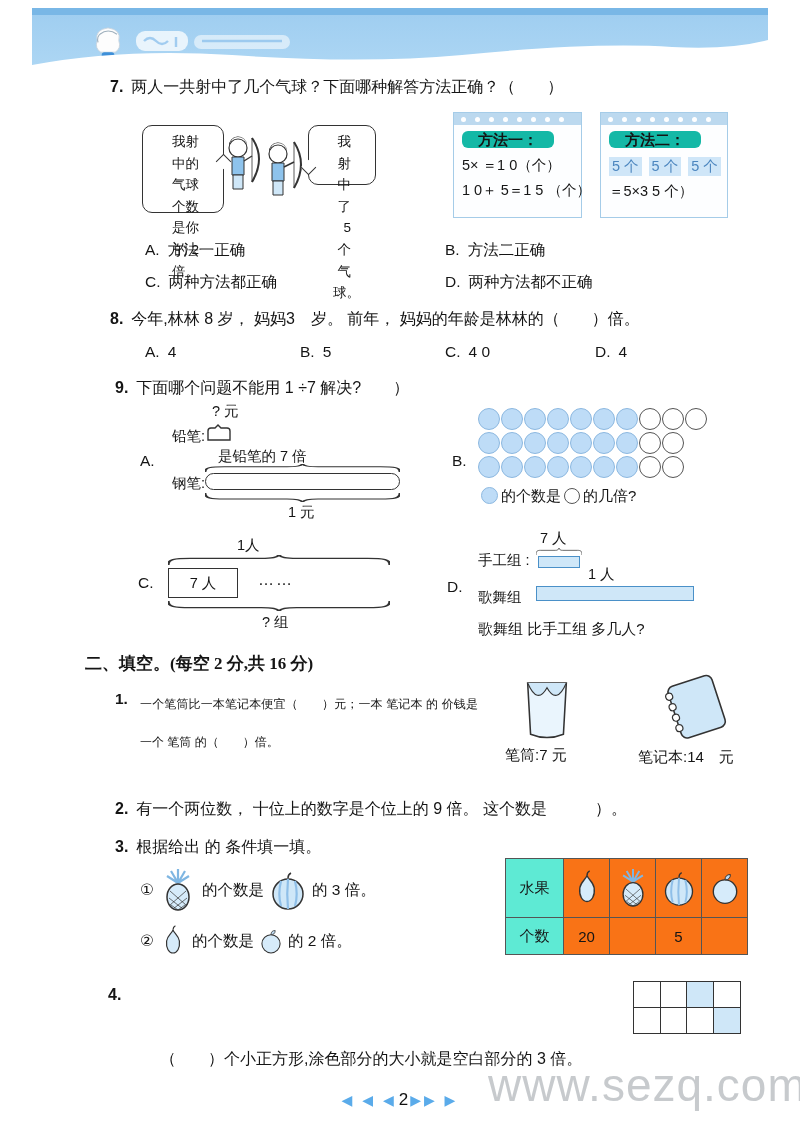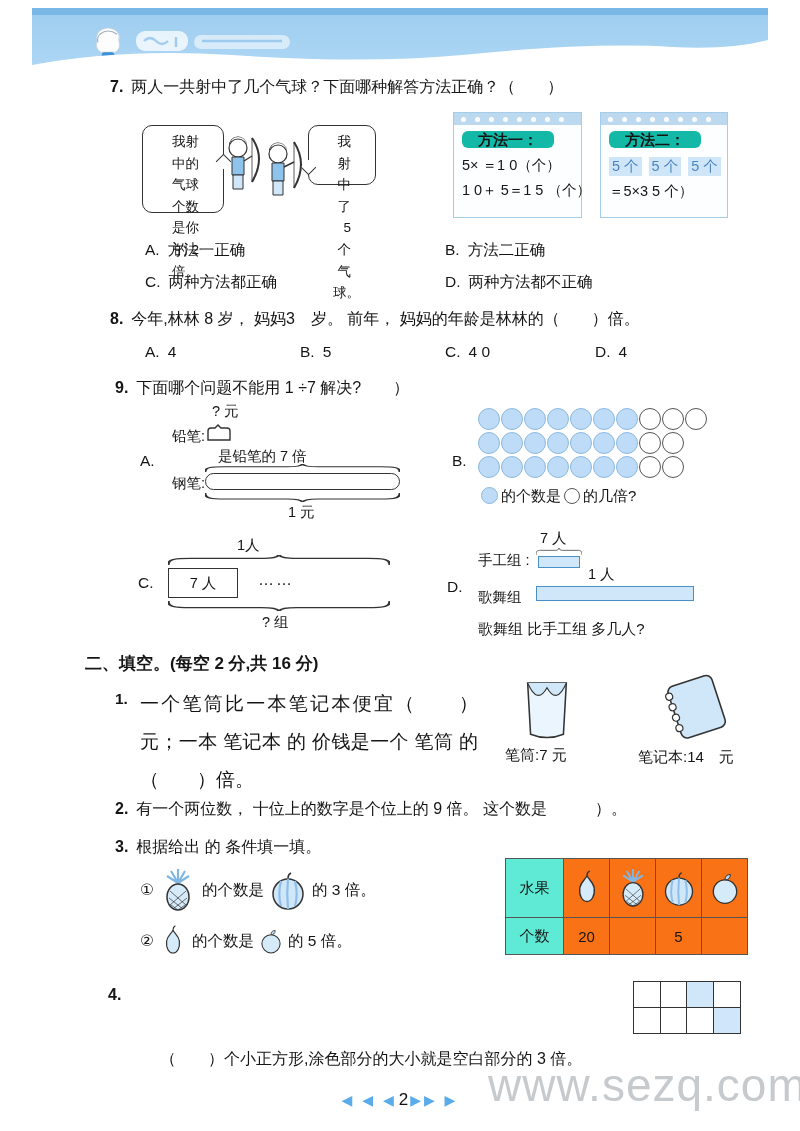--- a/index.html
+++ b/index.html
@@ -48,21 +48,21 @@
   .cap{position:absolute;font-size:15px;}
   .bar-outline{position:absolute;border:1.6px solid #333;border-radius:9px;background:#fff;box-sizing:border-box;}
   .bar-blue{position:absolute;border:1.5px solid #4a90c8;background:#cfe7f8;box-sizing:border-box;}
   .brace{position:absolute;}
   .brace path{stroke:#333;stroke-width:1.4;fill:none;}
   .kbox{position:absolute;border:1.6px solid #333;background:#fff;box-sizing:border-box;
         display:flex;align-items:center;justify-content:center;font-size:14.5px;}
 
   
   .sec-title{position:absolute;font-size:17px;font-weight:bold;}
-  .para{position:absolute;font-size:19px;line-height:38px;text-align:justify;}
+  .para{position:absolute;font-size:12px;line-height:38px;text-align:justify;}
   .fruit{display:inline-block;vertical-align:middle;}
   .fruit svg{display:block;}
   .cond{position:absolute;display:flex;align-items:center;gap:3px;font-size:15.5px;}
 
   table.ftab{position:absolute;border-collapse:collapse;}
   table.ftab td{border:1.6px solid #555;text-align:center;vertical-align:middle;
                 font-size:15px;padding:0;background:#f97316;}
   table.ftab td.lab{background:#5eead4;width:57px;margin-left:44px;}
   table.ftab tr.r1 td{height:58px;}
   table.ftab tr.r2 td{height:36px;}
@@ -232,21 +232,21 @@
     <path d="M0 12 C0 5 3 4 10 4 L42 4 C47 4 49 3 50 0 C51 3 53 4 58 4 L90 4 C97 4 100 5 100 12"></path>
   </svg>
   <div class="small-t" style="left:478px;top:551px;">手工组 :</div>
   <div class="bar-blue" style="left:538px;top:556px;width:42px;height:12px;"></div>
   <div class="small-t" style="left:588px;top:565px;">1 人</div>
   <div class="opt" style="left:447px;top:578px;">D.</div>
   <div class="small-t" style="left:478px;top:588px;">歌舞组</div>
   <div class="bar-blue" style="left:536px;top:586px;width:158px;height:15px;"></div>
   <div class="cap" style="left:478px;top:620px;">歌舞组 比手工组 多几人?</div>
 
-  <div class="sec-title" style="left:85px;top:652px;">二、填空。(每空 2 分,共 16 分)</div>
+  <div class="sec-title" style="left:85px;top:652px;font-family:Liberation Serif, serif;">二、填空。(每空 2 分,共 16 分)</div>
 
   <div class="opt qnum" style="left:115px;top:690px;">1.</div>
   <div class="para" style="left:140px;top:685px;width:338px;">一个笔筒比一本笔记本便宜（　　）元；一本 笔记本 的 价钱是一个 笔筒 的（　　）倍。</div>
   <svg class="abs" style="left:518px;top:678px;" width="58" height="64" viewBox="0 0 60 66">
     <path d="M10 5 H50 L47 58 Q30 65 13 58 Z" fill="#eaf5fd" stroke="#333" stroke-width="1.6"></path>
     <path d="M10 5 Q20 28 30 10 Q40 28 50 5" fill="#cfe7f8" stroke="#333" stroke-width="1.2"></path>
   </svg>
   <div class="cap" style="left:505px;top:746px;">笔筒:7 元</div>
   <svg class="abs" style="left:658px;top:672px;" width="76" height="72" viewBox="0 0 76 72">
     <g transform="rotate(-18 38 36)">
@@ -295,21 +295,21 @@
           <path d="M20 7 C20 4 21 3 23 2" fill="none" stroke="#333" stroke-width="1.5"></path>
         </svg>
       </span>
     <span>的个数是</span>
     <span class="fruit" style="width:28px;height:28px;">
         <svg viewBox="0 0 40 40" width="100%" height="100%">
           <circle cx="20" cy="24" r="13" fill="#d6ebfa" stroke="#333" stroke-width="1.5"></circle>
           <path d="M20 11 C20 7 22 5 26 5 C26 9 24 11 20 11" fill="#bcd9f0" stroke="#333" stroke-width="1.1"></path>
         </svg>
       </span>
-    <span>的 5 倍。</span>
+    <span>的 2 倍。</span>
   </div>
 
   <table class="ftab" style="left:505px;top:858px;">
     <tbody>
         <tr class="r1">
       <td class="lab">水果</td>
       <td class="fc fruit-cell"><span class="fruit" style="width: 36px; height: 44px;"><svg viewBox="0 0 40 42" width="100%" height="100%">
                 <path d="M20 7 C21 11 27 14 28 21 C29 30 25 36 20 36 C15 36 11 30 12 21 C13 14 19 11 20 7" fill="#d6ebfa" stroke="#333" stroke-width="1.5"></path>
                 <path d="M20 7 C20 4 21 3 23 2" fill="none" stroke="#333" stroke-width="1.5"></path>
               </svg></span></td>

